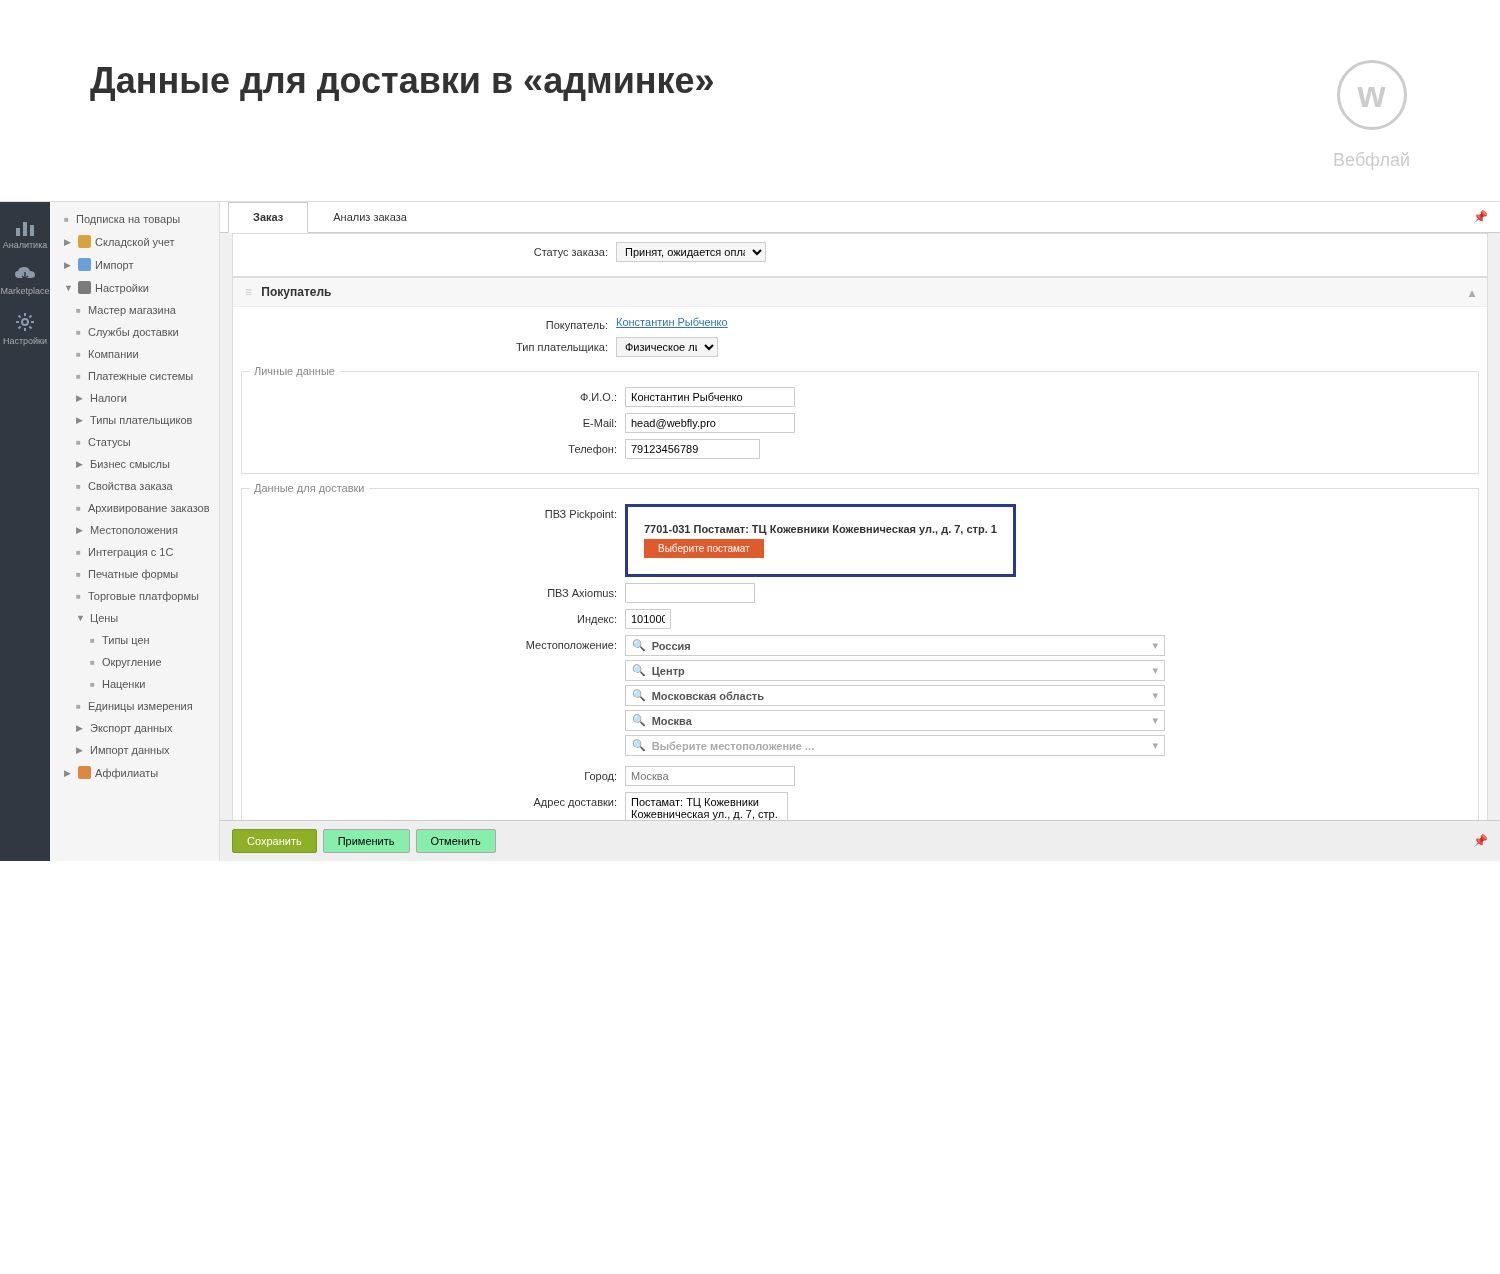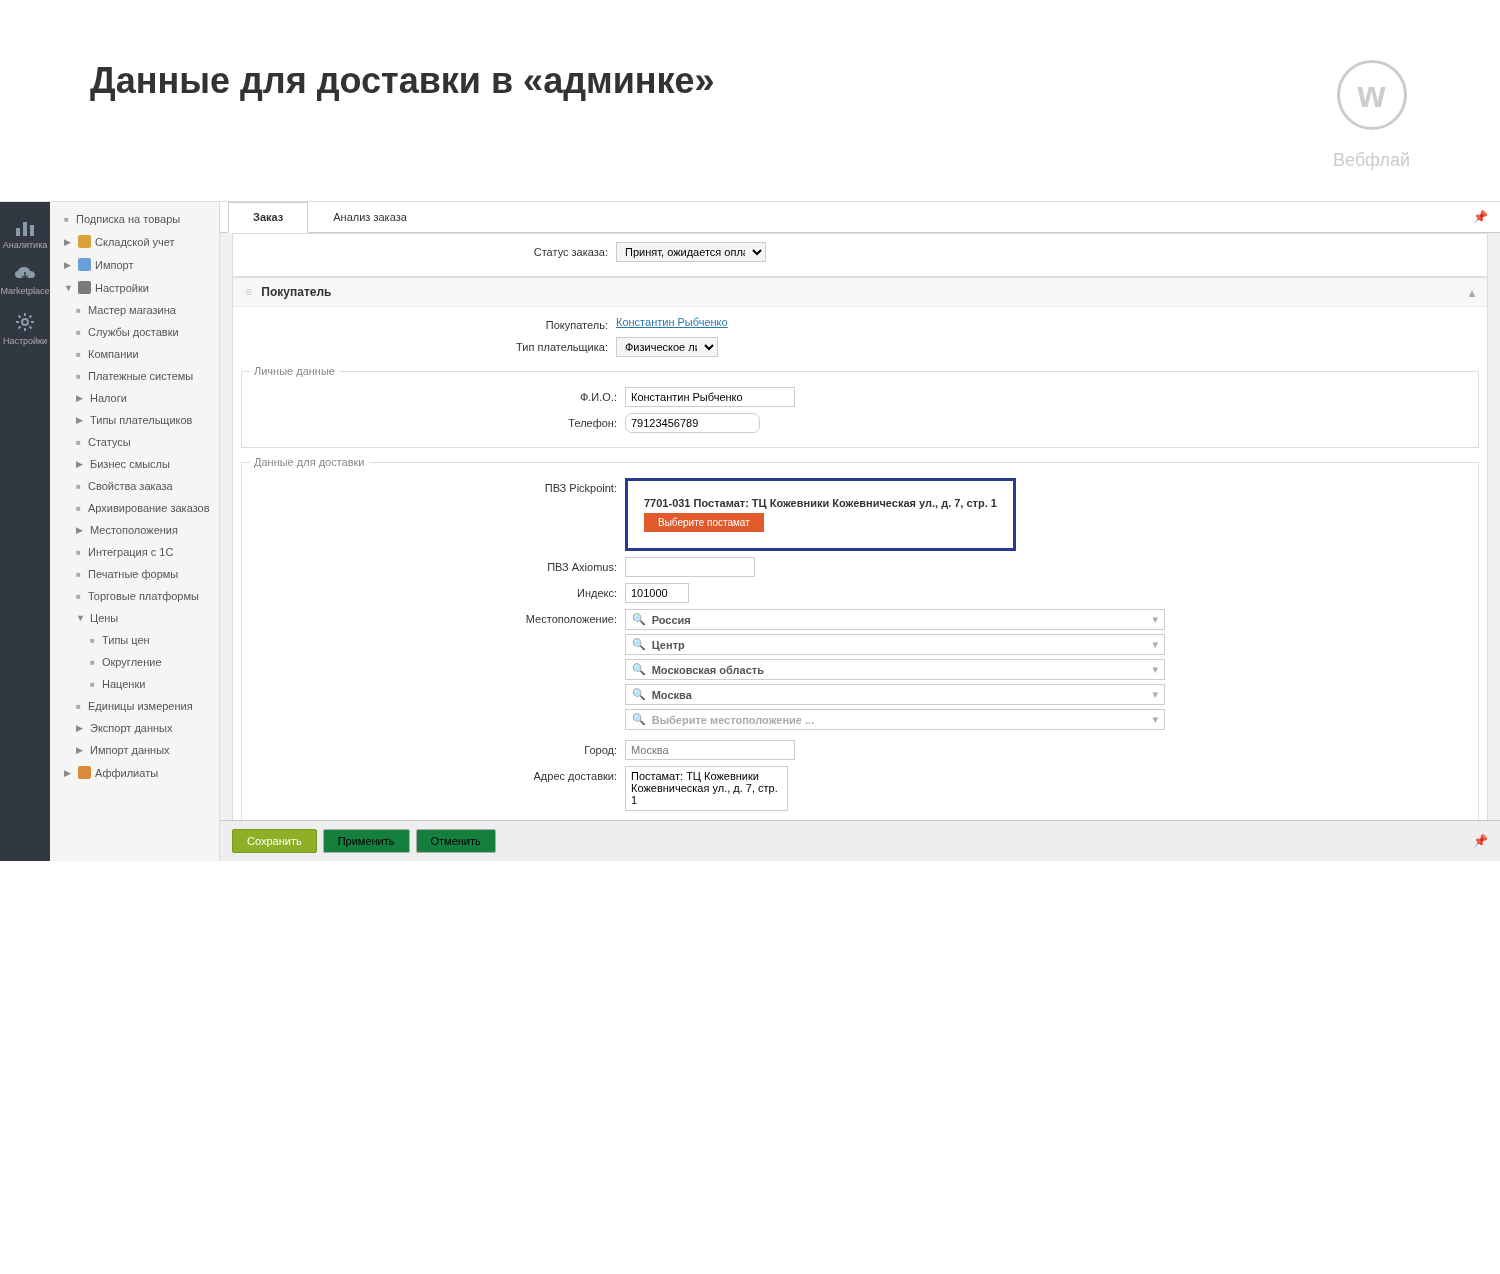--- a/index.html
+++ b/index.html
@@ -36,40 +36,40 @@
 .panel-head { background: #f7f7f7; padding: 7px 12px; font-weight: bold; font-size: 12px; border-bottom: 1px solid #eee; position: relative; }
 .panel-head .collapse { position: absolute; right: 12px; top: 8px; color: #aaa; cursor: pointer; }
 .panel-head .hamburger { color: #ccc; margin-right: 6px; }
 .panel-body { padding: 8px; }
 
 .row { display: flex; align-items: flex-start; margin-bottom: 6px; }
 .row label { width: 375px; text-align: right; padding-right: 8px; font-size: 11px; padding-top: 4px; }
 .row .val { flex: 1; }
 .row input[type=text], .row textarea { border: 1px solid #ccc; padding: 3px 5px; font-size: 11px; background: #fff; }
 .row input.w170 { width: 170px; }
-.row input.w135 { width: 135px; border-radius: 7px; }
+.row input.w135 { width: 135px; }
 .row textarea { width: 163px; height: 45px; resize: none; font-family: inherit; }
 .row select { border: 1px solid #ccc; padding: 2px 4px; font-size: 11px; background: #f5f5f5; }
 
 fieldset.fs { border: 1px solid #ddd; margin: 8px 0; padding: 10px 8px 8px; }
 fieldset.fs legend { font-size: 11px; color: #888; padding: 0 4px; }
 
 .pickpoint-box { border: 3px solid #2a3a8f; padding: 16px; display: inline-block; }
 .pickpoint-text { font-size: 11px; font-weight: bold; margin-bottom: 4px; }
 .btn-orange { background: #e05a2b; color: #fff; border: none; padding: 4px 14px; font-size: 10px; cursor: pointer; }
 
 .loc-select { display: flex; align-items: center; border: 1px solid #ccc; background: #fff; padding: 3px 6px; width: 540px; margin-bottom: 4px; font-size: 11px; }
 .loc-select .search-icn { color: #aaa; margin-right: 6px; }
 .loc-select .txt { flex: 1; color: #555; font-weight: bold; }
 .loc-select .dd { color: #aaa; }
 
 .link { color: #2a7ab0; text-decoration: underline; cursor: pointer; font-size: 11px; }
 
 .footer { position: absolute; bottom: 0; left: 0; right: 0; background: #eee; border-top: 1px solid #ccc; padding: 8px 12px; display: flex; align-items: center; }
-.footer .btn { padding: 5px 14px; font-size: 11px; margin-right: 6px; cursor: pointer; border: 1px solid #aaa; background: #15803d; border-radius: 2px; }
+.footer .btn { padding: 5px 14px; font-size: 11px; margin-right: 6px; cursor: pointer; border: 1px solid #aaa; background: #86efac; border-radius: 2px; }
 .footer .btn-save { background: #8db026; color: #fff; border-color: #7a9a1f; }
 .footer .pin { position: static; margin-left: auto; }
 </style>
 </head>
 <body>
 
 <div class="slide-header">
   <h1 class="slide-title">Данные для доставки в «админке»</h1>
   <div class="logo">
     <div class="logo-circle">
@@ -259,20 +259,24 @@
             </div>
           </div>
 
           <fieldset class="fs">
             <legend>Личные данные</legend>
             <div class="row">
               <label>Ф.И.О.:</label>
               <div class="val"><input type="text" class="w170" value="Константин Рыбченко" style=""></div>
             </div>
             <div class="row">
+              <label>E-Mail:</label>
+              <div class="val"><input type="text" class="w170" value="head@webfly.pro" style=""></div>
+            </div>
+            <div class="row">
               <label>Телефон:</label>
               <div class="val"><input type="text" class="w135" value="79123456789" style=""></div>
             </div>
           </fieldset>
 
           <fieldset class="fs">
             <legend>Данные для доставки</legend>
             <div class="row">
               <label>ПВЗ Pickpoint:</label>
               <div class="val">
@@ -281,21 +285,21 @@
                   <button class="btn-orange">Выберите постамат</button>
                 </div>
               </div>
             </div>
             <div class="row">
               <label>ПВЗ Axiomus:</label>
               <div class="val"><input type="text" style="width: 130px;" value=""></div>
             </div>
             <div class="row">
               <label>Индекс:</label>
-              <div class="val"><input type="text" style="width: 64px;" value="101000"></div>
+              <div class="val"><input type="text" style="width: 46px;" value="101000"></div>
             </div>
             <div class="row">
               <label>Местоположение:</label>
               <div class="val">
                 <div class="loc-select">
                     <span class="search-icn">🔍</span>
                     <span class="txt">Россия</span>
                     <span class="dd">▾</span>
                   </div>
                 <div class="loc-select">

